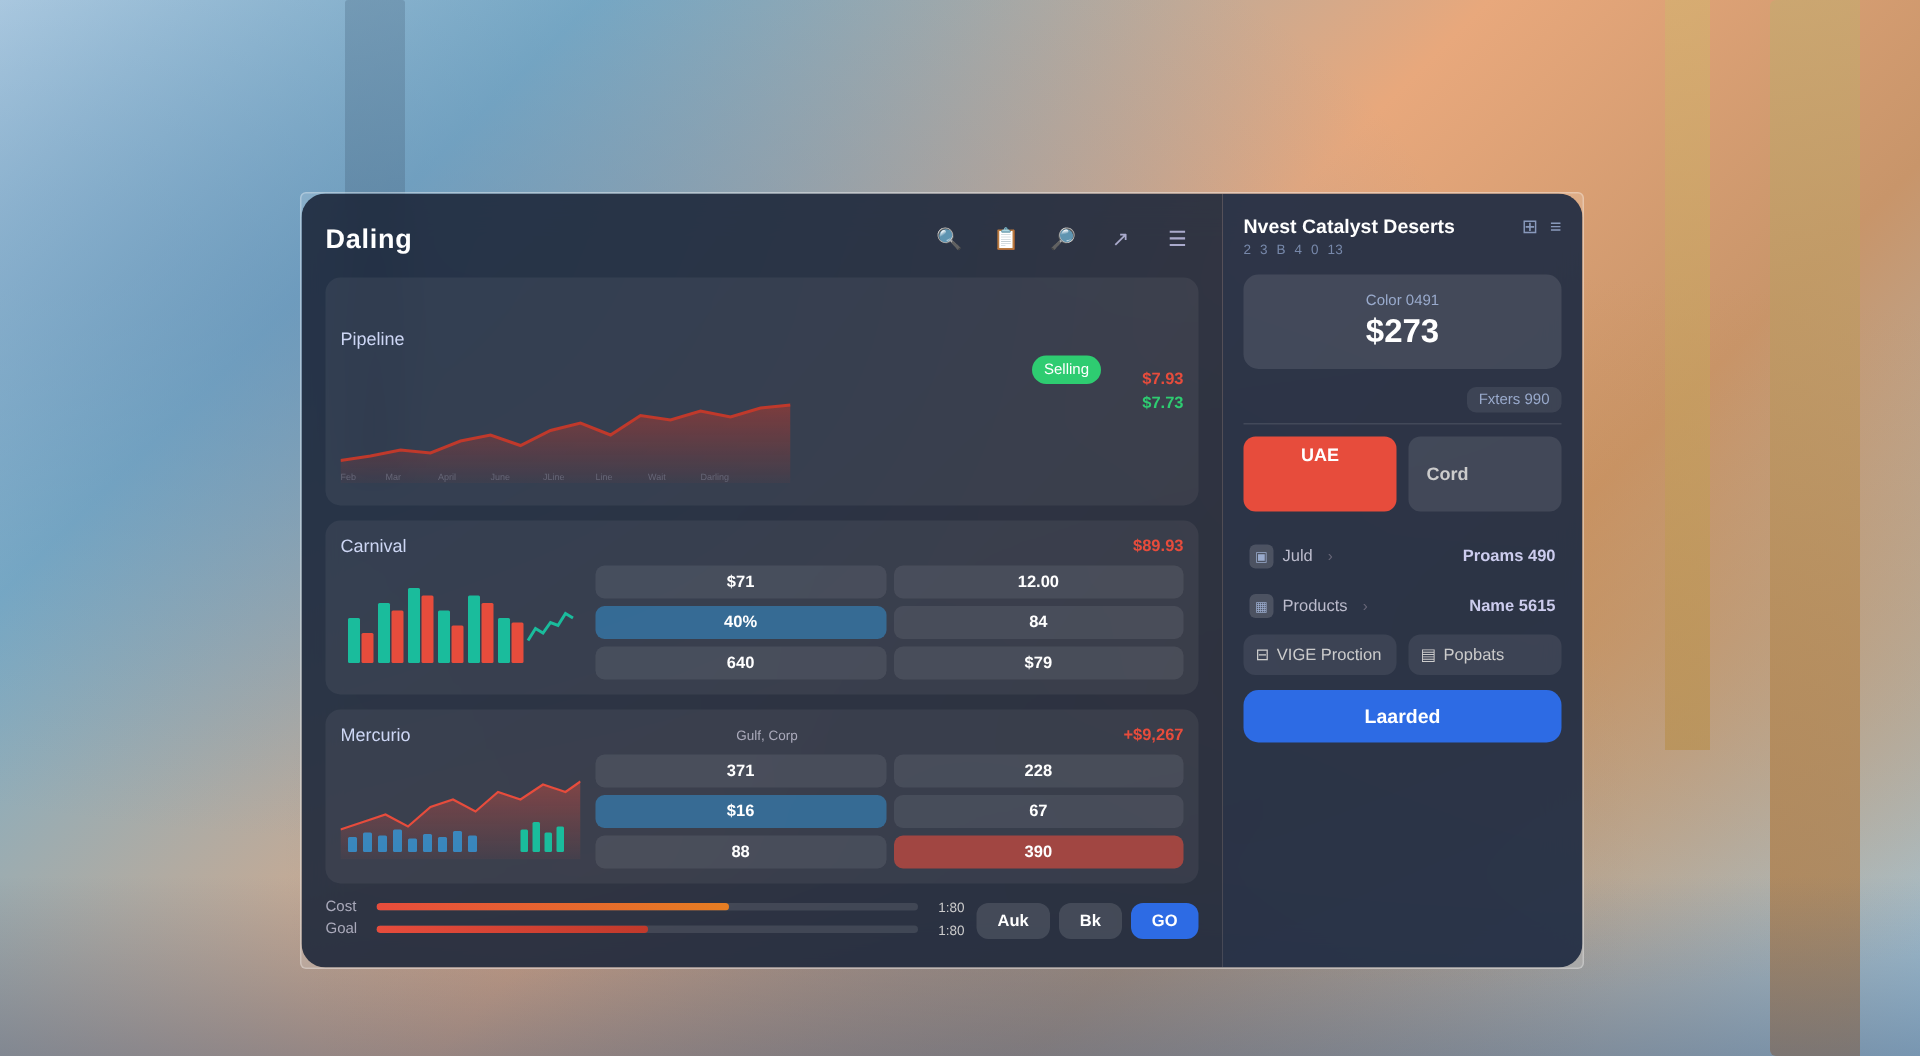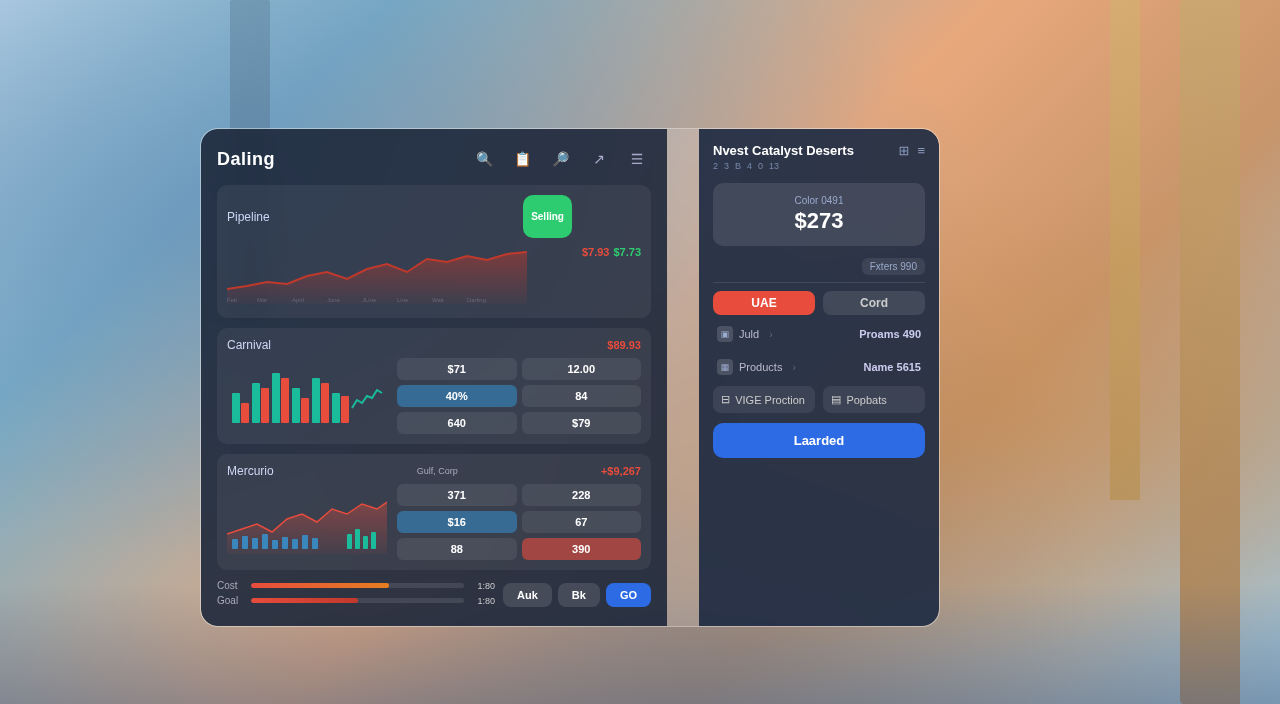--- a/index.html
+++ b/index.html
@@ -23,30 +23,29 @@
       inset: 0;
       background:
         radial-gradient(ellipse at 20% 30%, rgba(100,140,180,0.6) 0%, transparent 50%),
         radial-gradient(ellipse at 80% 60%, rgba(200,140,80,0.5) 0%, transparent 40%),
         radial-gradient(ellipse at 50% 80%, rgba(80,120,160,0.4) 0%, transparent 50%);
     }
     .main-card {
       position: absolute;
       top: 128px;
       left: 200px;
-      width: 740px;
+      width: 856px;
       background: rgba(255,255,255,0.15);
       backdrop-filter: blur(12px);
-      border-radius: 18px;
+      border-radius: 4px;
       border: 1px solid rgba(255,255,255,0.3);
       display: flex;
       z-index: 10;
       padding: 0;
       overflow: hidden;
-      gap: 32px;
     }
     
     .left-panel {
       flex: 1;
       padding: 16px;
       background: rgba(25,35,55,0.88);
       border-radius: 16px 0 0 16px;
     }
     
     .right-panel {
@@ -102,40 +101,41 @@
     }
     .chart-title {
       color: #cdd6f4;
       font-size: 12px;
       font-weight: 500;
     }
     .badge-selling {
       background: #2ecc71;
       color: #fff;
       font-size: 10px;
-      padding: 16px 8px;
+      padding: 4px 8px;
       border-radius: 10px;
-      font-weight: 700;
+      font-weight: 400;
+      margin-top: 42px;
     }
     .val-red { color: #e74c3c; font-size: 11px; font-weight: 600; }
     .val-green { color: #2ecc71; font-size: 11px; font-weight: 600; }
 
     
     .line-chart-wrap {
       display: flex;
       gap: 10px;
       align-items: center;
     }
     .line-chart-svg {
       flex: 1;
       height: 60px;
     }
     .right-vals {
       display: flex;
-      flex-direction: row;
+      flex-direction: column;
       gap: 4px;
       min-width: 45px;
       align-items: flex-end;
     }
 
     
     .bar-chart-section {
       display: flex;
       gap: 10px;
       align-items: stretch;
@@ -245,42 +245,42 @@
       text-align: center;
     }
     .value-label { color: #99aacc; font-size: 10px; margin-bottom: 2px; }
     .value-big { color: #fff; font-size: 22px; font-weight: 700; }
 
     .sep { height: 1px; background: rgba(255,255,255,0.1); margin: 8px 0; }
 
     .tag-row {
       display: flex;
       gap: 8px;
-      margin-bottom: 5px;
+      margin-bottom: 16px;
     }
     .tag-uae {
       background: #e74c3c;
       color: #fff;
       border-radius: 8px;
       padding: 5px 12px;
       font-size: 12px;
       font-weight: 700;
       flex: 1;
       text-align: center;
       cursor: pointer;
     }
     .tag-cord {
       background: rgba(255,255,255,0.1);
       color: #ccc;
       border-radius: 8px;
-      padding: 5px 12px;
+      padding: 18px 12px;
       font-size: 12px;
       font-weight: 600;
       flex: 1;
-      text-align: center;
+      text-align: left;
       cursor: pointer;
     }
 
     .rp-list-item {
       display: flex;
       align-items: center;
       justify-content: space-between;
       padding: 6px 4px;
       border-radius: 7px;
       margin-bottom: 5px;

